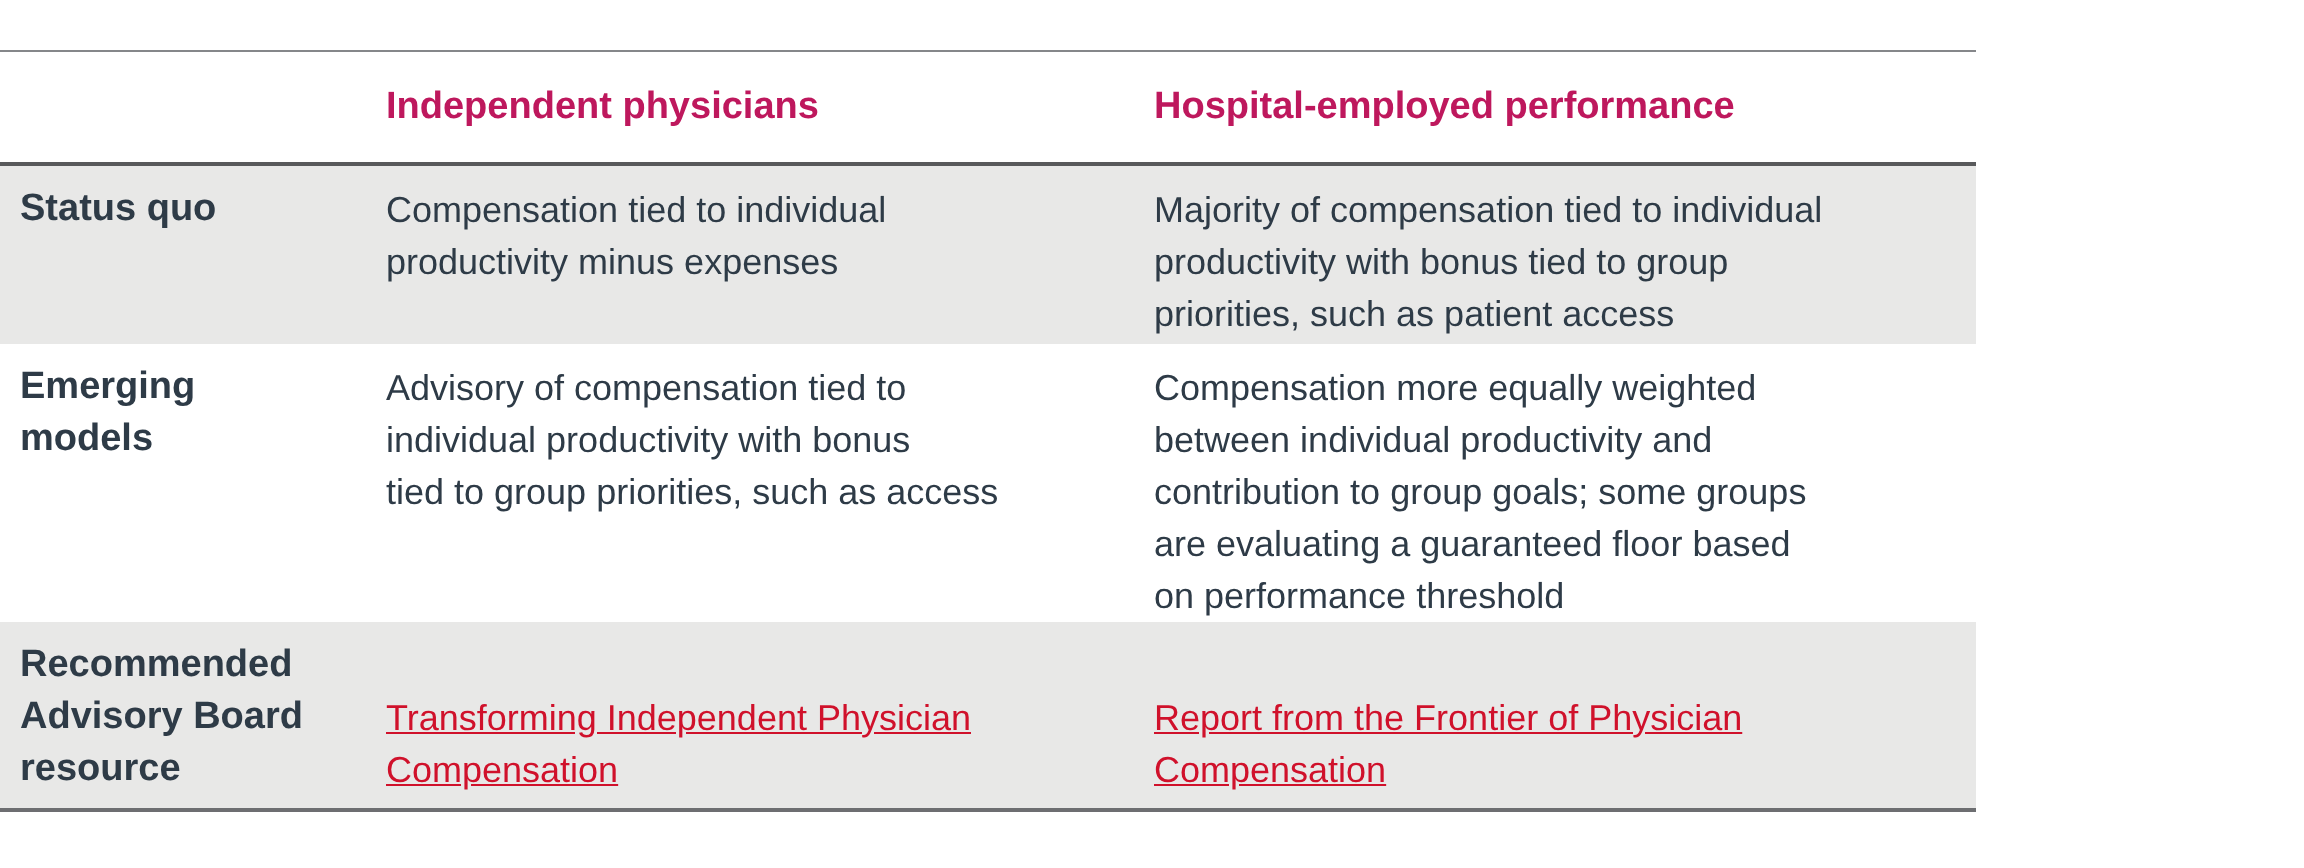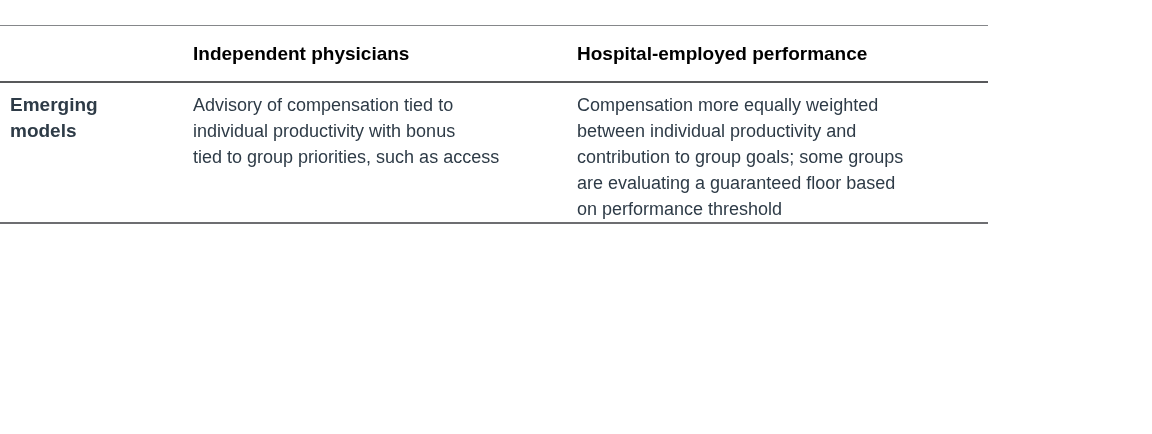--- a/index.html
+++ b/index.html
@@ -27,21 +27,21 @@
   col.c-hospital { width: 411px; }
 
   thead th {
     height: 55px;
     text-align: left;
     vertical-align: middle;
     font-size: 19px;
     font-weight: bold;
     padding: 0 20px 0 0;
     border-bottom: 2px solid #58595b;
-    color: #000000;
+    color: #be185d;
   }
   tbody tr.shaded { background: #e8e8e7; }
   tbody th, tbody td {
     text-align: left;
     vertical-align: top;
     padding: 9px 28px 0 0;
     white-space: pre-line;
   }
   tbody th {
     font-size: 19px;
@@ -76,26 +76,47 @@
     <col class="c-hospital">
   </colgroup>
   <thead>
     <tr>
       <th></th>
       <th>Independent physicians</th>
       <th>Hospital-employed performance</th>
     </tr>
   </thead>
   <tbody>
+    <tr class="shaded row-status-quo">
+      <th>Status quo</th>
+      <td>Compensation tied to individual
+productivity minus expenses</td>
+      <td>Majority of compensation tied to individual
+productivity with bonus tied to group
+priorities, such as patient access</td>
+    </tr>
     <tr class="row-emerging">
       <th>Emerging
 models</th>
       <td>Advisory of compensation tied to
 individual productivity with bonus
 tied to group priorities, such as access</td>
       <td>Compensation more equally weighted
 between individual productivity and
 contribution to group goals; some groups
 are evaluating a guaranteed floor based
 on performance threshold</td>
     </tr>
+    <tr class="shaded row-resource">
+      <th>Recommended
+Advisory Board
+resource</th>
+      <td>
+        <a class="resource-link" href="#">Transforming Independent Physician
+Compensation</a>
+      </td>
+      <td>
+        <a class="resource-link" href="#">Report from the Frontier of Physician
+Compensation</a>
+      </td>
+    </tr>
   </tbody>
 </table>
 
 </body></html>

